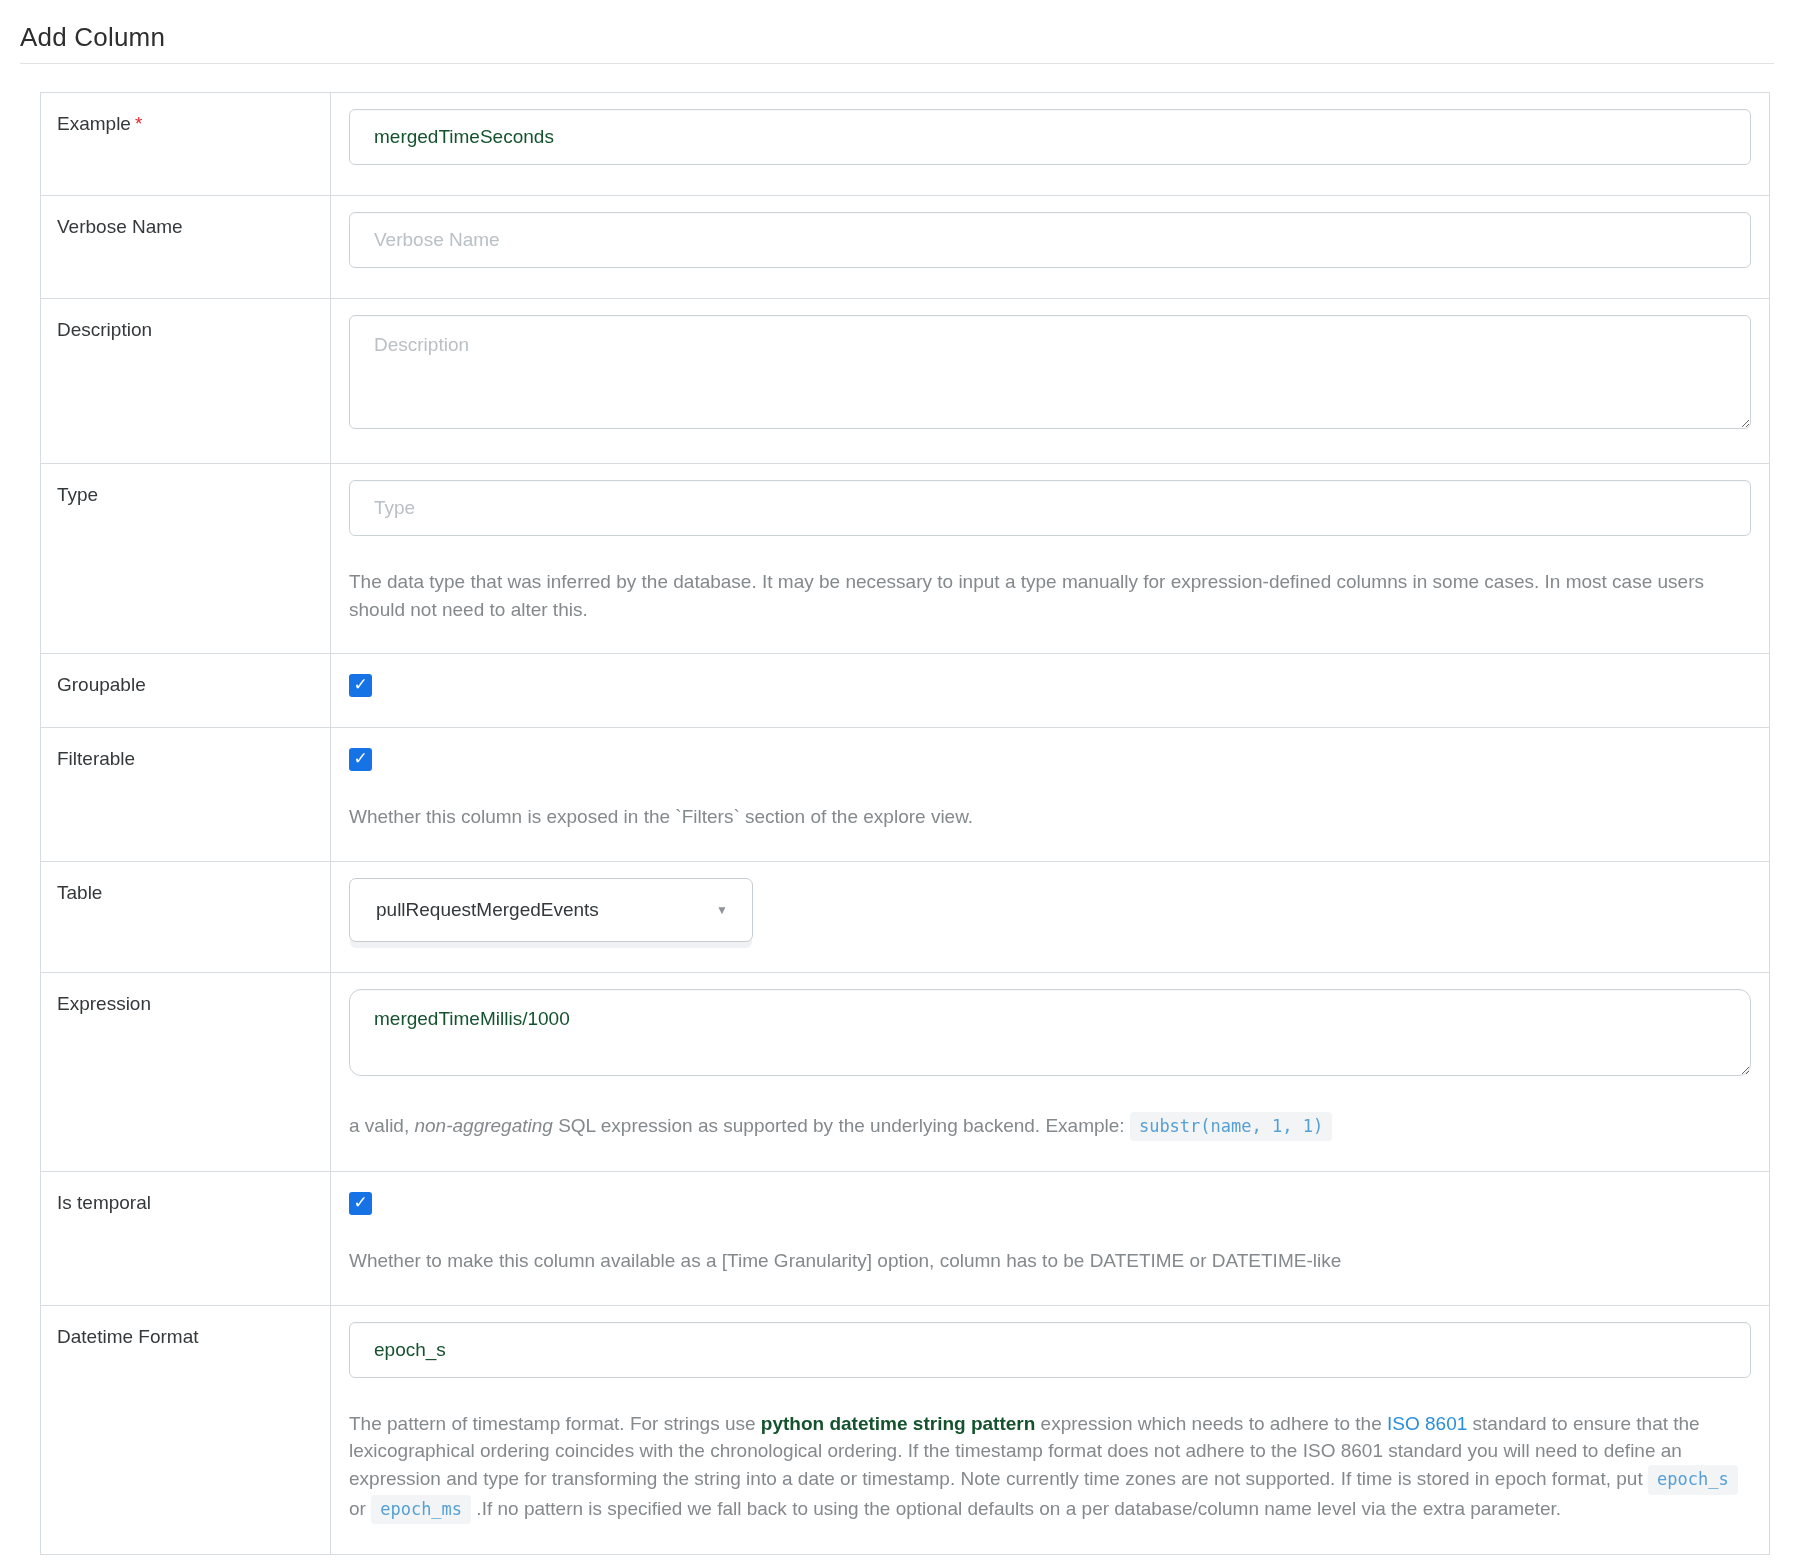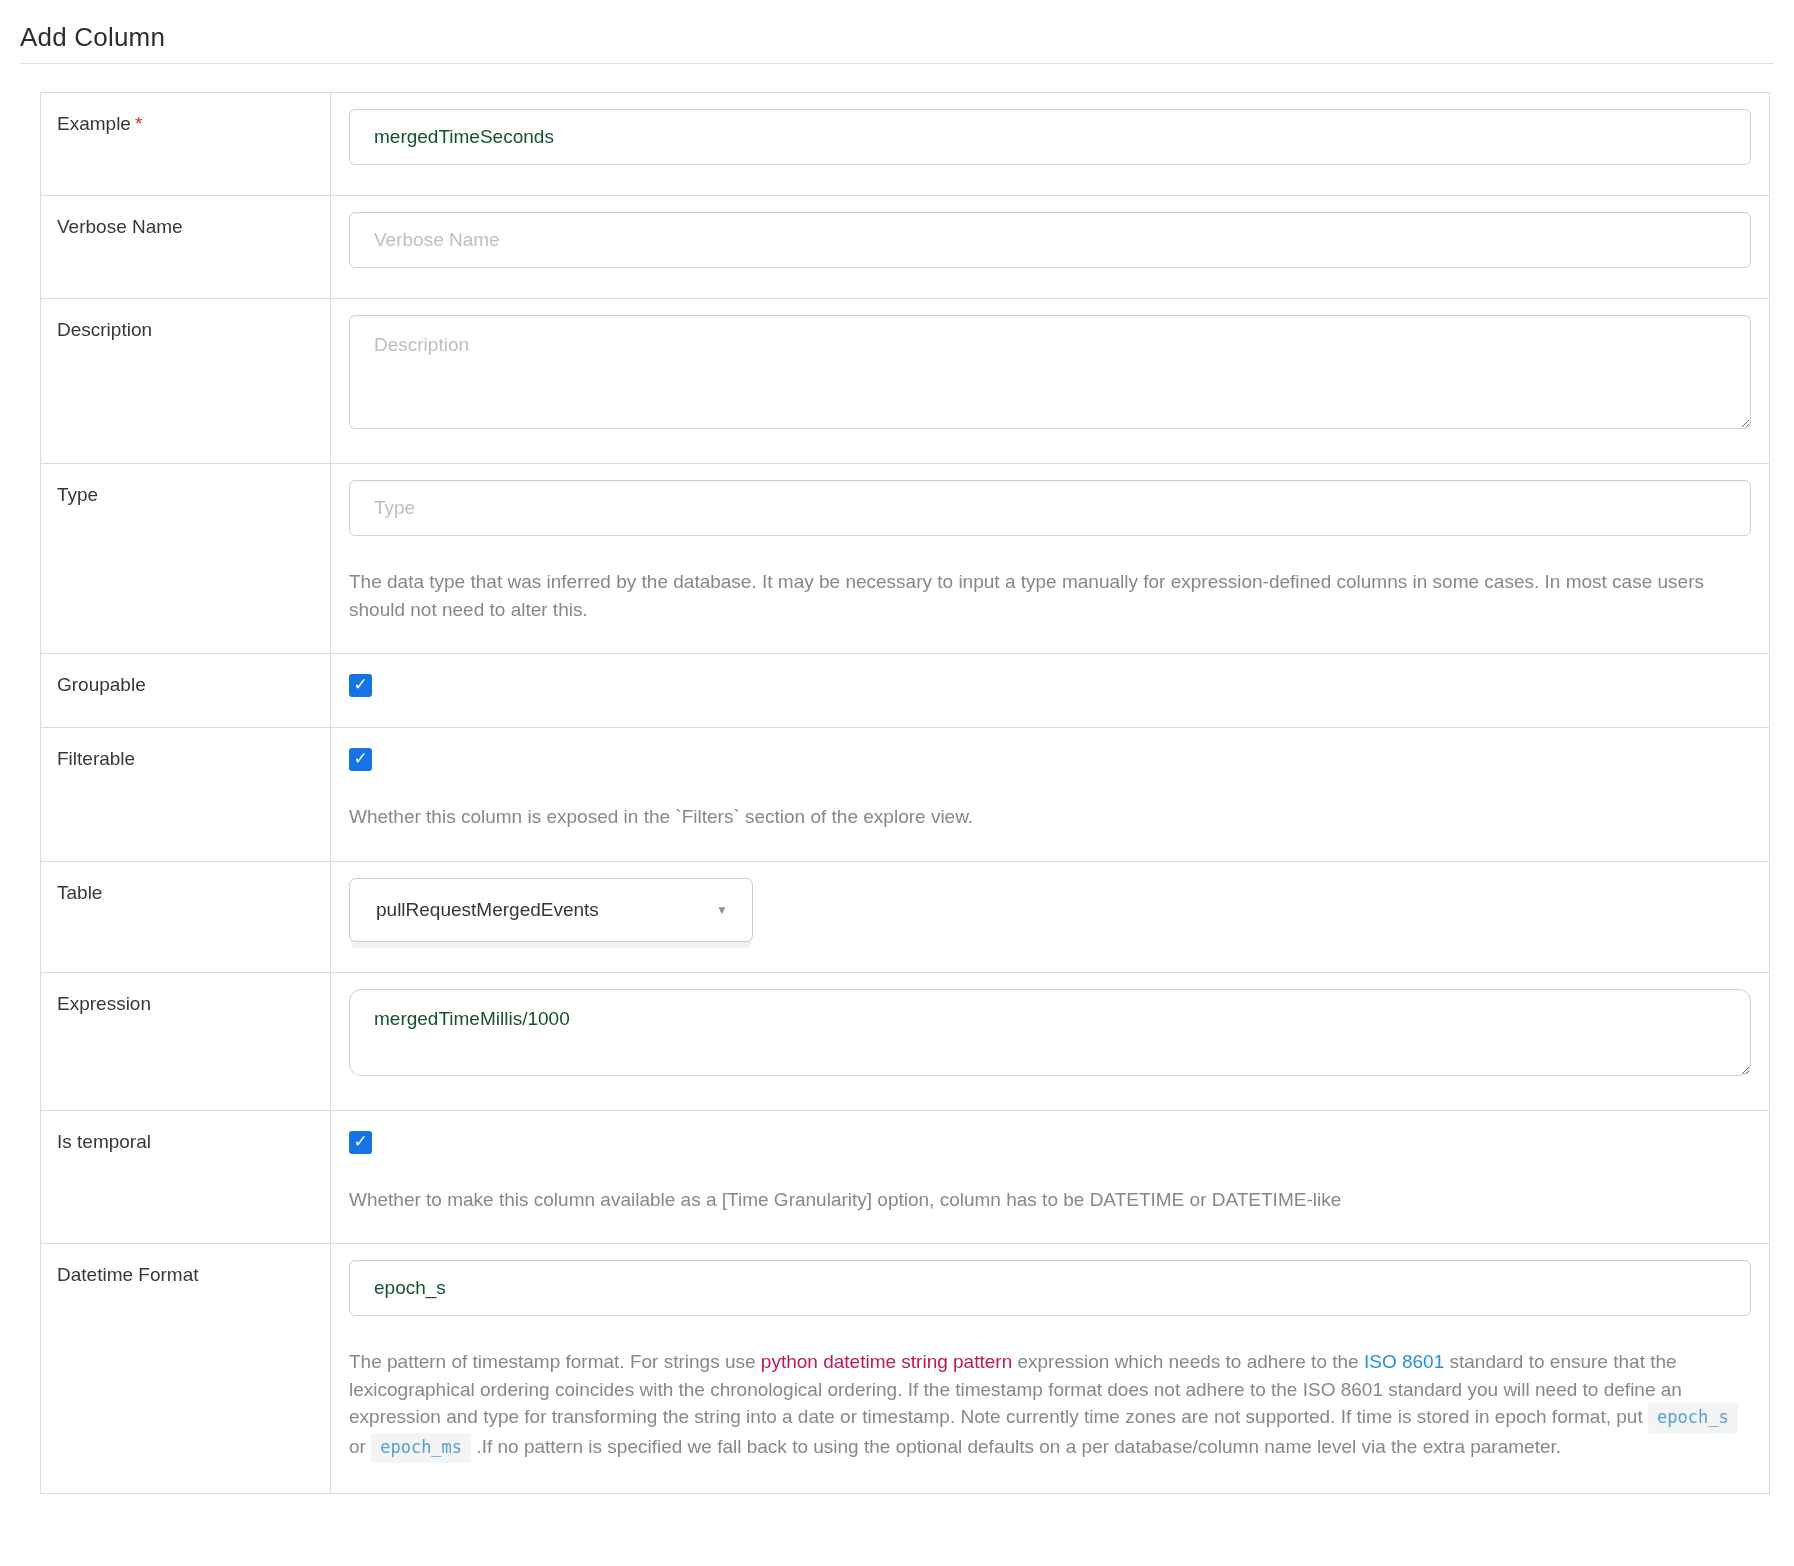--- a/index.html
+++ b/index.html
@@ -70,21 +70,21 @@
     display: inline-block;
     background: #f2f4f5;
     border-radius: 4px;
     padding: 2px 9px 3px 9px;
     font-family: "DejaVu Sans Mono", "Liberation Mono", monospace;
     font-size: 17px;
     color: #55a0d4;
     white-space: nowrap;
   }
   .help-link { text-decoration: none; cursor: pointer; }
-  .link-teal { color: #be185d; }
+  .link-teal { color: #14532d; font-weight: bold; }
   .link-blue { color: #2a8fd9; }
 
   .checkbox {
     width: 23px;
     height: 23px;
     border-radius: 3px;
     background: #bfc6cc;
     display: flex;
     align-items: center;
     justify-content: center;
@@ -193,20 +193,23 @@
           <span>pullRequestMergedEvents</span>
           <span class="select-caret">▼</span>
         </div>
       </div>
     </div>
 
     <div class="form-row">
       <div class="label-cell">Expression</div>
       <div class="value-cell">
         <textarea class="text-area expression" style="">mergedTimeMillis/1000</textarea>
+        <div class="help-text">
+          <span>a valid, </span><span class="italic">non-aggregating</span><span> SQL expression as supported by the underlying backend. Example: </span><span class="code-chip">substr(name, 1, 1)</span>
+        </div>
       </div>
     </div>
 
     <div class="form-row">
       <div class="label-cell">Is temporal</div>
       <div class="value-cell">
         <div class="checkbox checked">
           <span class="check-glyph">✓</span>
         </div>
         <div class="help-text">Whether to make this column available as a [Time Granularity] option, column has to be DATETIME or DATETIME-like</div>

